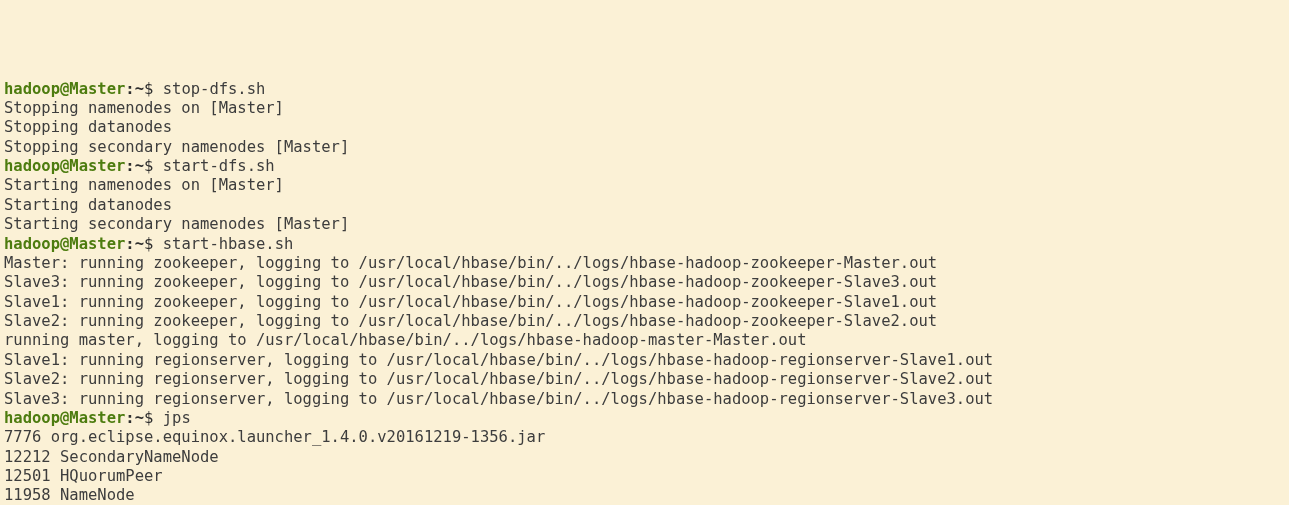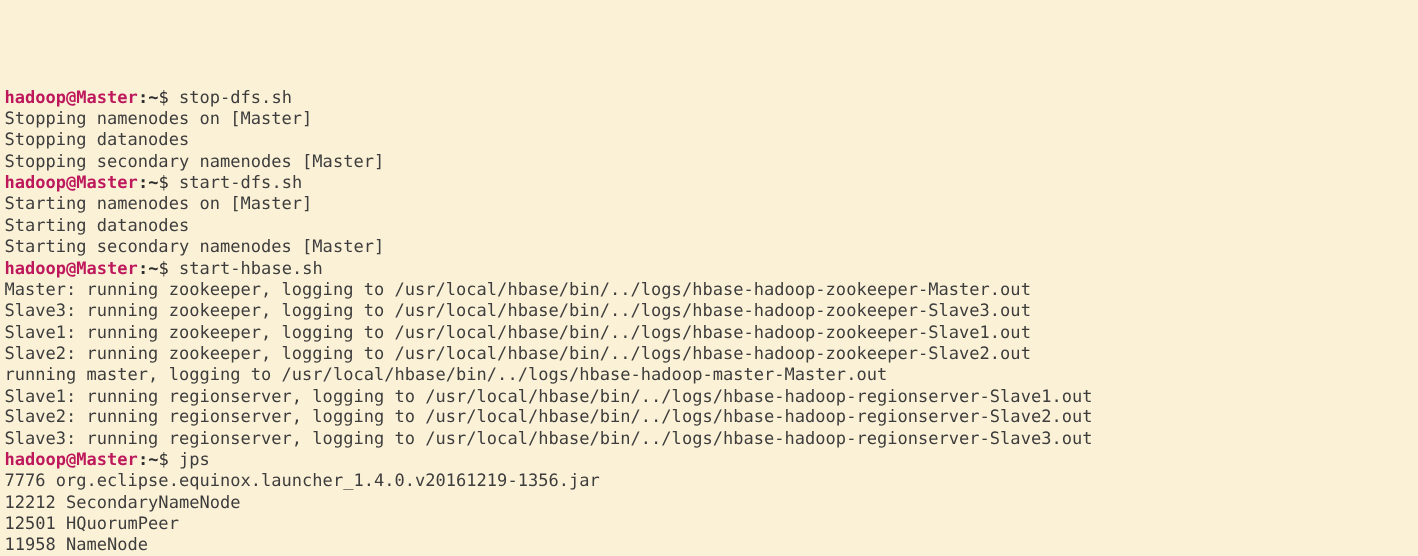--- a/index.html
+++ b/index.html
@@ -8,21 +8,21 @@
     background: #fbf1d6;
     font-family: "DejaVu Sans Mono", "Liberation Mono", Consolas, monospace;
     font-size: 15.5px;
     line-height: 1.25;
     color: #3d3d3d;
     width: 1289px;
     box-sizing: border-box;
     white-space: pre;
     position: relative;
   }
-  .host { color: #be185d; font-weight: bold; }
+  .host { color: #4d7c0f; font-weight: bold; }
   .colon { color: #2f2f2f; font-weight: bold; }
   .path { color: #2f2f2f; font-weight: bold; }
   .dollar { color: #2f2f2f; }
   .line { display: block; }
 </style>
 </head>
 <body>
 
 
 

